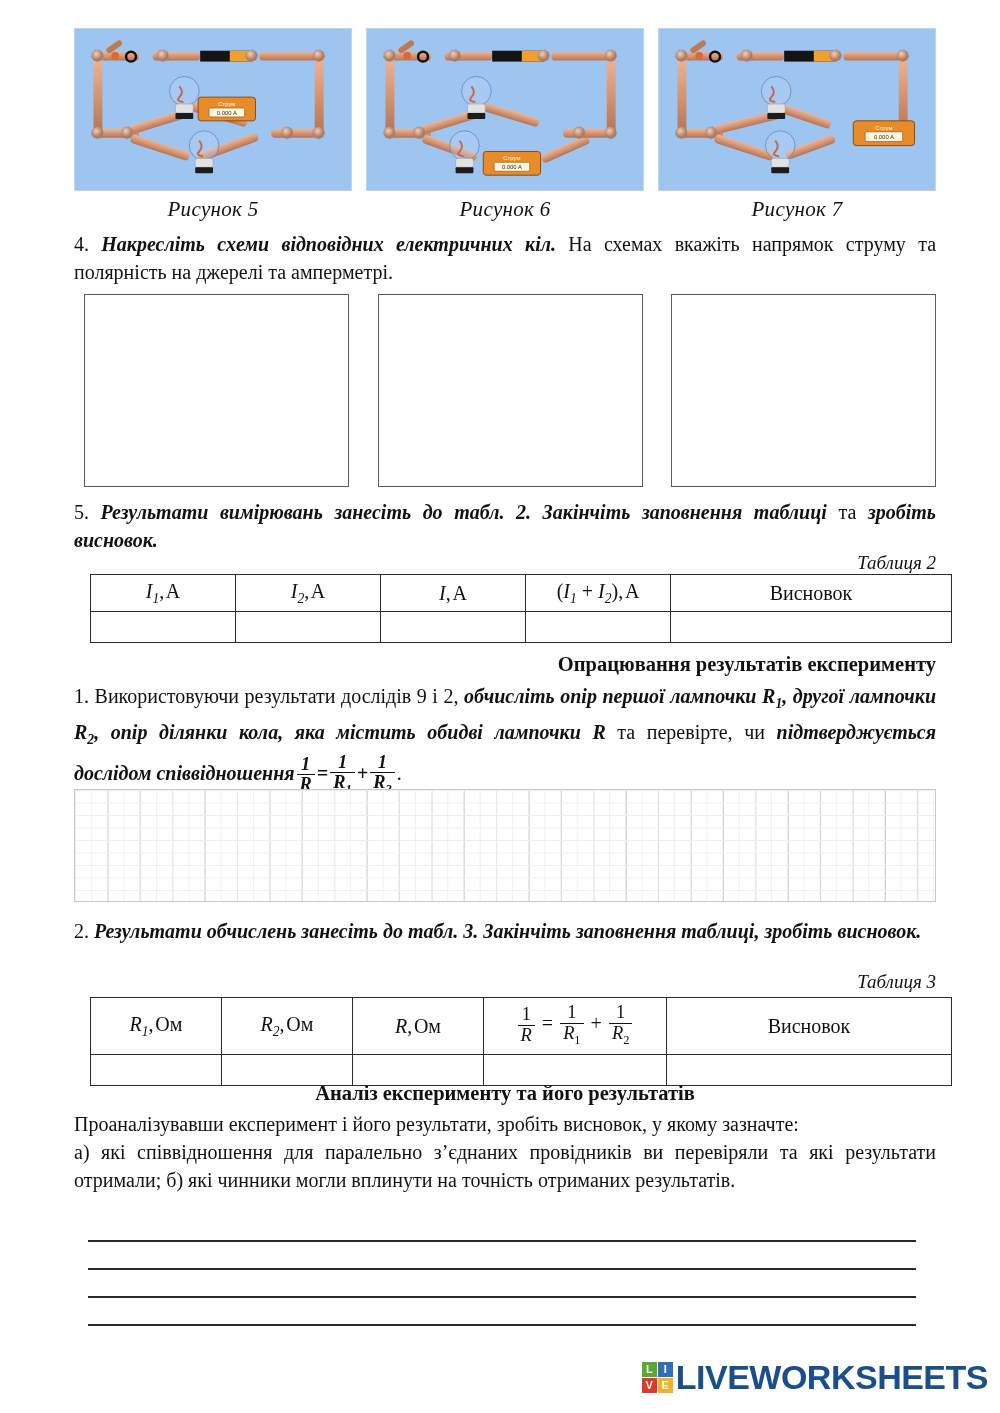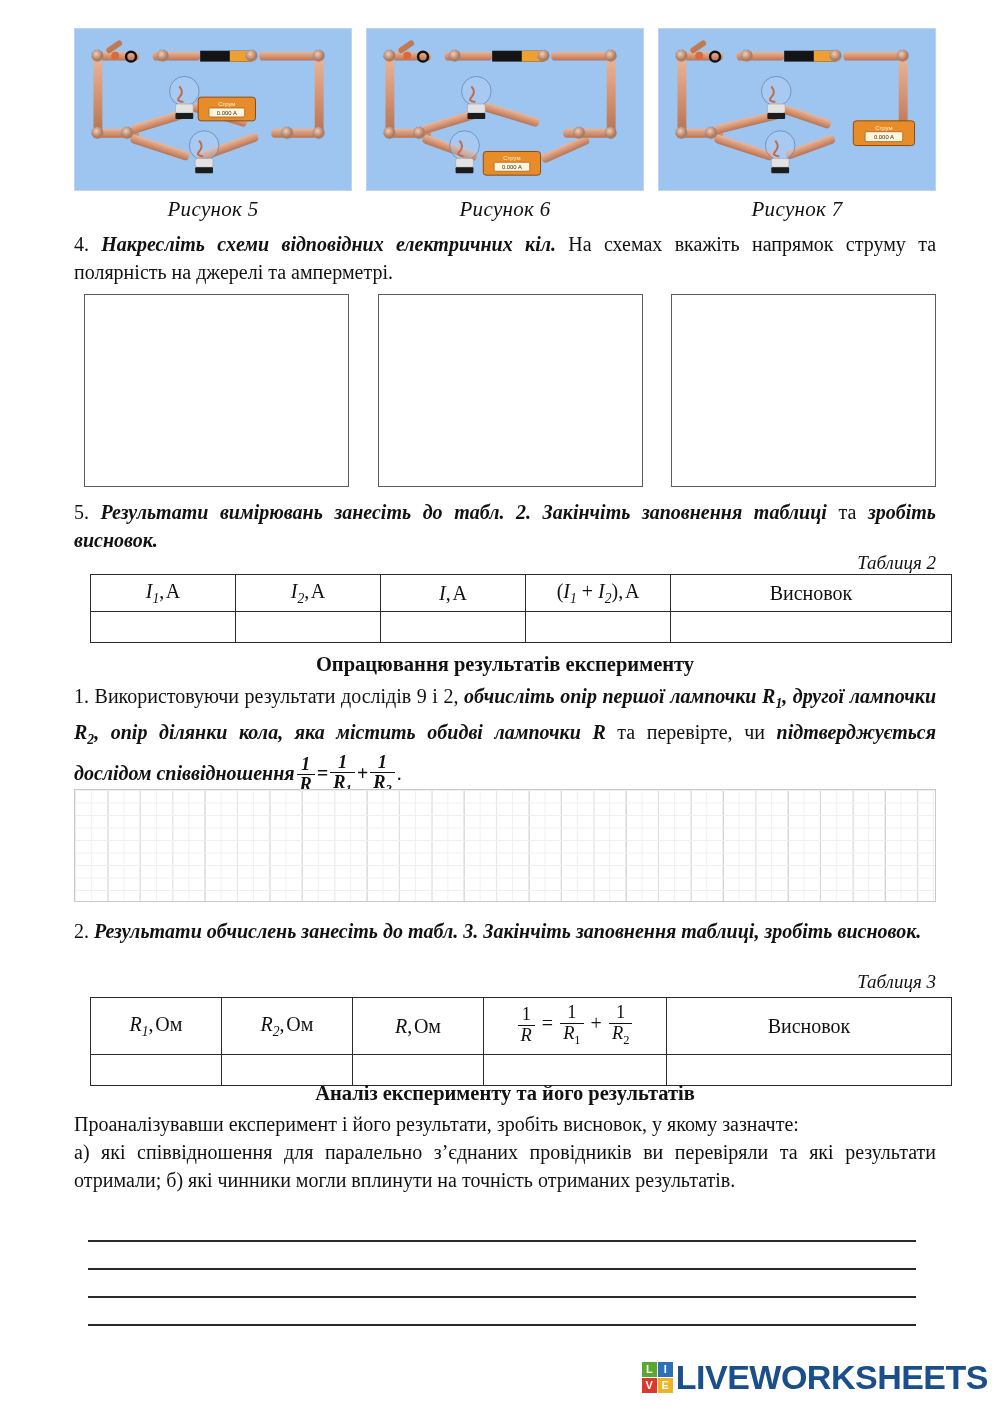--- a/index.html
+++ b/index.html
@@ -451,21 +451,21 @@
     <tr>
       <td class="blank"></td>
       <td class="blank"></td>
       <td class="blank"></td>
       <td class="blank"></td>
       <td class="blank"></td>
     </tr>
   </tbody>
     </table>
 
-  <div class="center-head" style="top:653px;">Опрацювання результатів експерименту</div>
+  <div class="center-head" style="top:653px;text-align:right;">Опрацювання результатів експерименту</div>
 
   <div class="para" style="left:74px; top:682px; width:862px;">
     <span>1.</span>
     <span>Використовуючи результати дослідів 9 і 2,</span>
     <span class="bold-it"><span>обчисліть опір першої лампочки R</span><span class="sub">1</span></span><span class="bold-it"><span>, другої лампочки R</span><span class="sub">2</span></span><span class="bold-it">, опір ділянки кола, яка містить обидві лампочки R</span>
     <span>та перевірте, чи</span>
     <span class="bold-it">підтверджується дослідом співвідношення</span><span class="bold-it"><span class="frac"><span class="num">1</span><span class="den">R</span></span>=<span class="frac"><span class="num">1</span><span class="den">R<span class="sub">1</span></span></span>+<span class="frac"><span class="num">1</span><span class="den">R<span class="sub">2</span></span></span></span>.
   </div>
 
   <div class="graph-area"></div>

